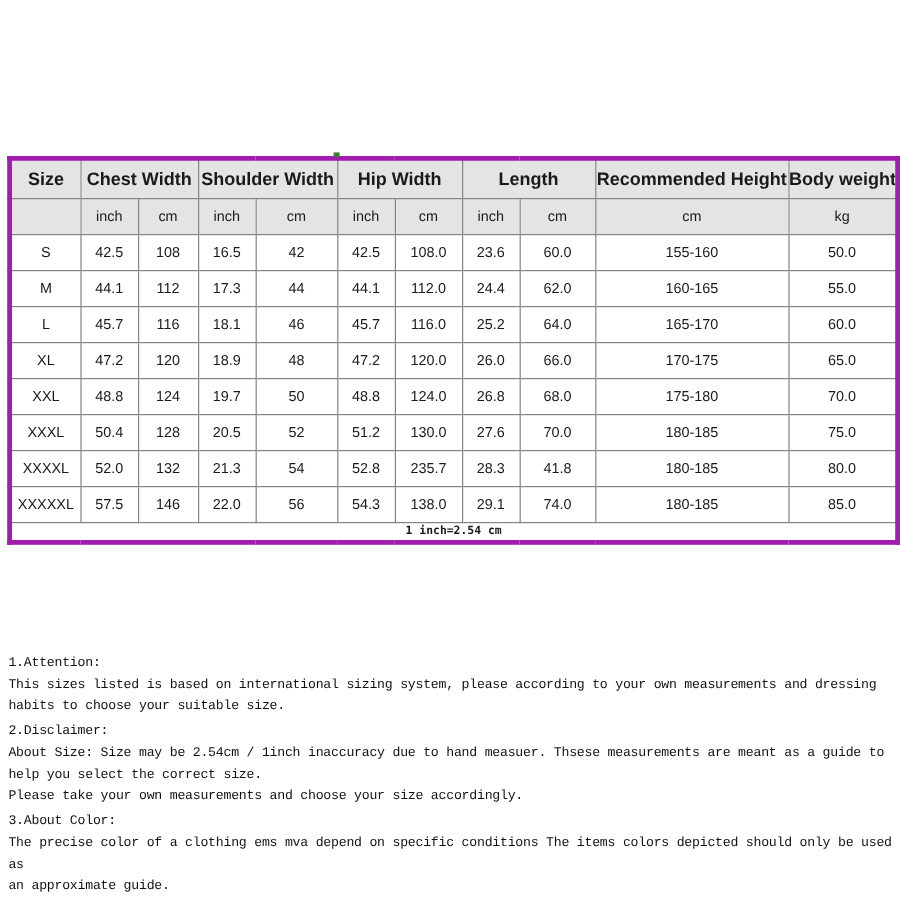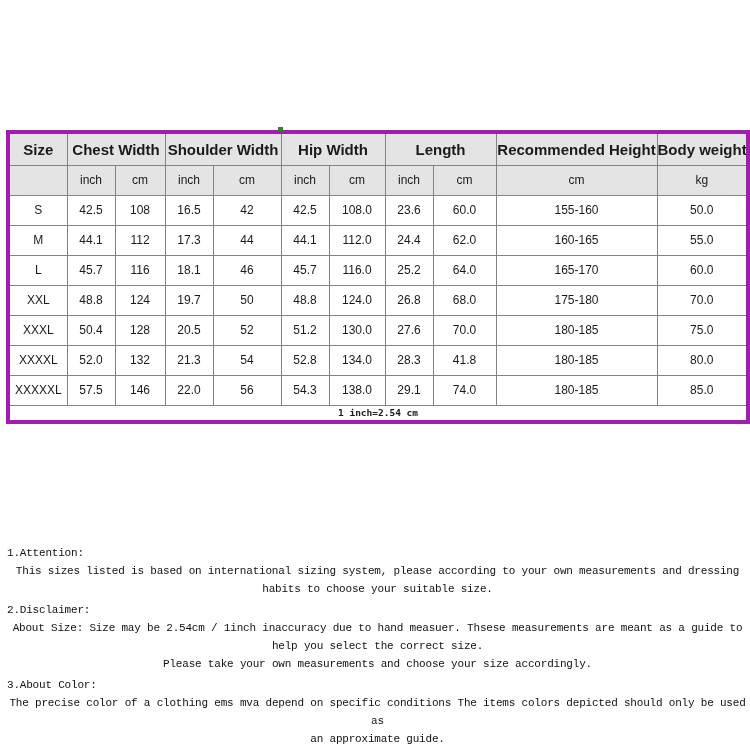--- a/index.html
+++ b/index.html
@@ -74,21 +74,21 @@
     position: absolute;
     left: 7px; top: 544px;
     width: 741px;
     font-size: 11px;
     letter-spacing: -0.2px;
     line-height: 18px;
     color: #111111;
     font-family: Liberation Mono, monospace;
   }
   .note-section { margin: 0 0 3px 0; }
-  .note-section .note-body { white-space: pre-line; text-align: center; }
+  .note-section .note-body { white-space: pre-line; }
 </style>
 </head>
 <body>
 
 <div class="page">
 
   <table class="size-chart">
     <colgroup>
       <col style="width:59px">
         <col style="width:48px">
@@ -160,20 +160,33 @@
           <td>18.1</td>
           <td>46</td>
           <td>45.7</td>
           <td>116.0</td>
           <td>25.2</td>
           <td>64.0</td>
           <td>165-170</td>
           <td>60.0</td>
         </tr>
         <tr>
+          <td>XL</td>
+          <td>47.2</td>
+          <td>120</td>
+          <td>18.9</td>
+          <td>48</td>
+          <td>47.2</td>
+          <td>120.0</td>
+          <td>26.0</td>
+          <td>66.0</td>
+          <td>170-175</td>
+          <td>65.0</td>
+        </tr>
+        <tr>
           <td>XXL</td>
           <td>48.8</td>
           <td>124</td>
           <td>19.7</td>
           <td>50</td>
           <td>48.8</td>
           <td>124.0</td>
           <td>26.8</td>
           <td>68.0</td>
           <td>175-180</td>
@@ -192,21 +205,21 @@
           <td>180-185</td>
           <td>75.0</td>
         </tr>
         <tr>
           <td>XXXXL</td>
           <td>52.0</td>
           <td>132</td>
           <td>21.3</td>
           <td>54</td>
           <td>52.8</td>
-          <td>134.0</td>
+          <td>235.7</td>
           <td>28.3</td>
           <td>41.8</td>
           <td>180-185</td>
           <td>80.0</td>
         </tr>
         <tr>
           <td>XXXXXL</td>
           <td>57.5</td>
           <td>146</td>
           <td>22.0</td>

